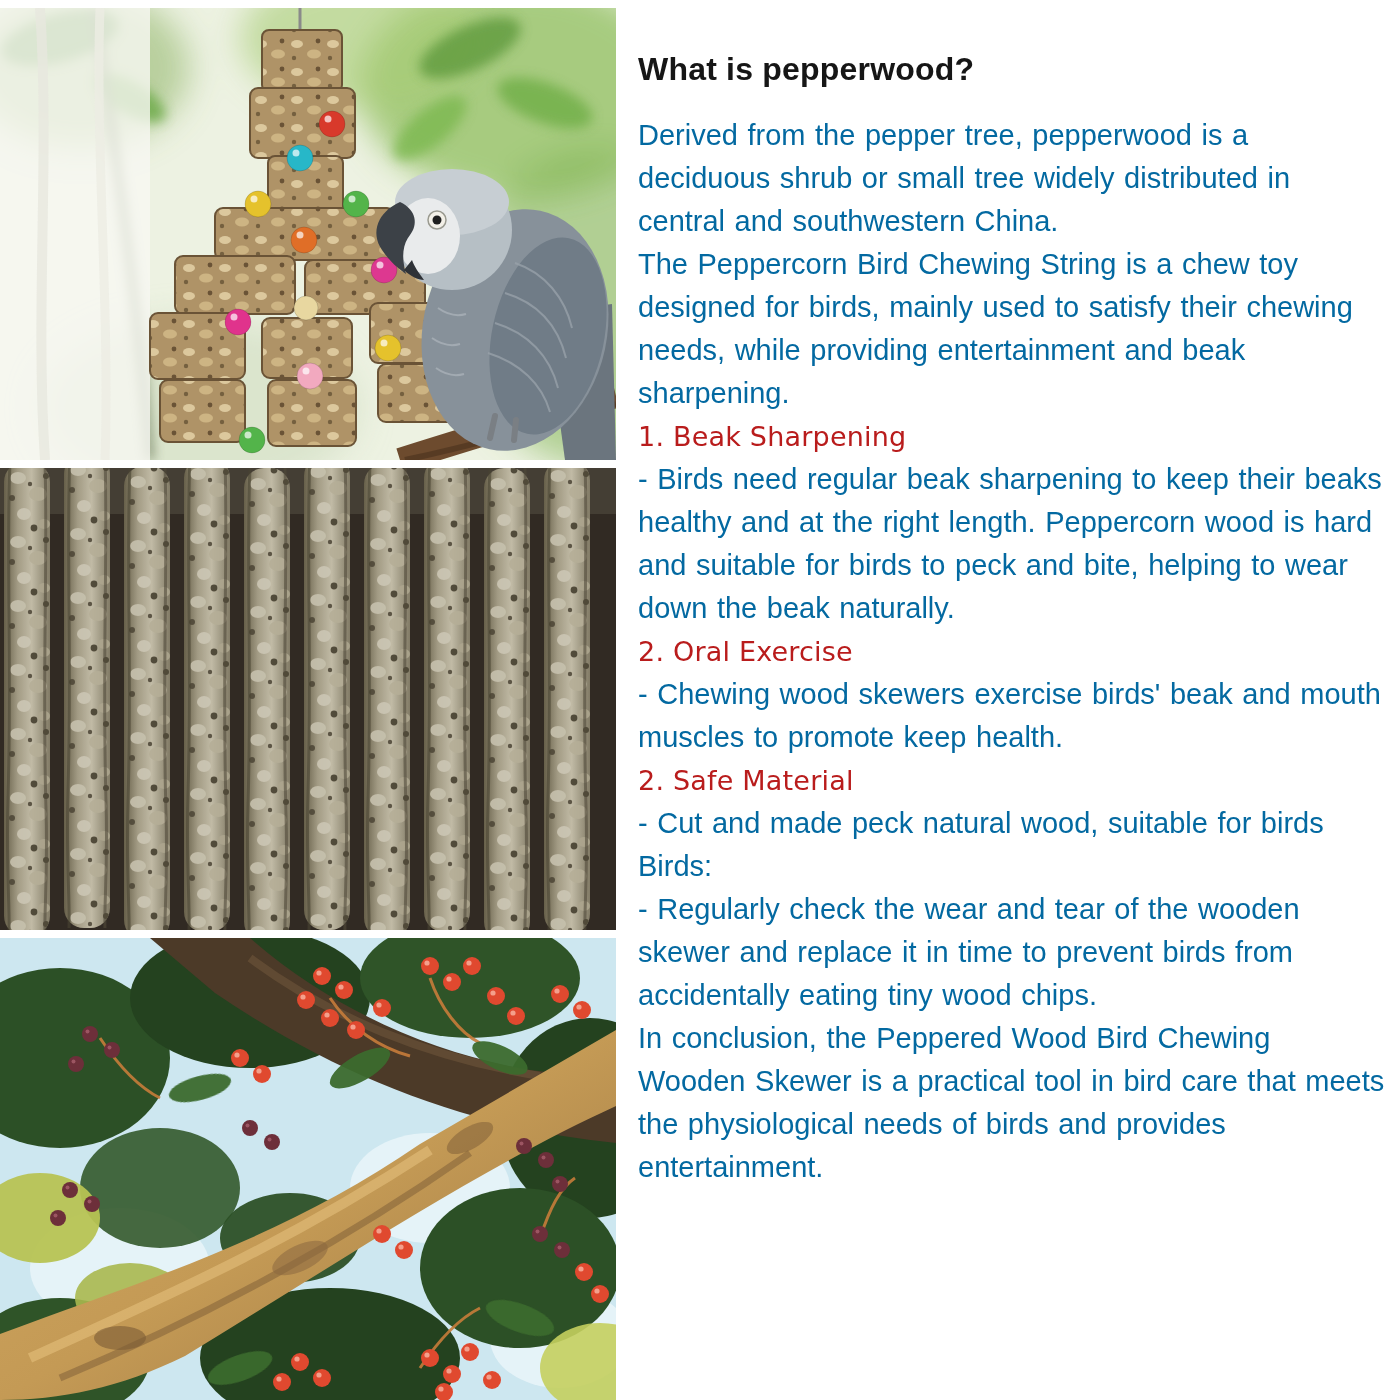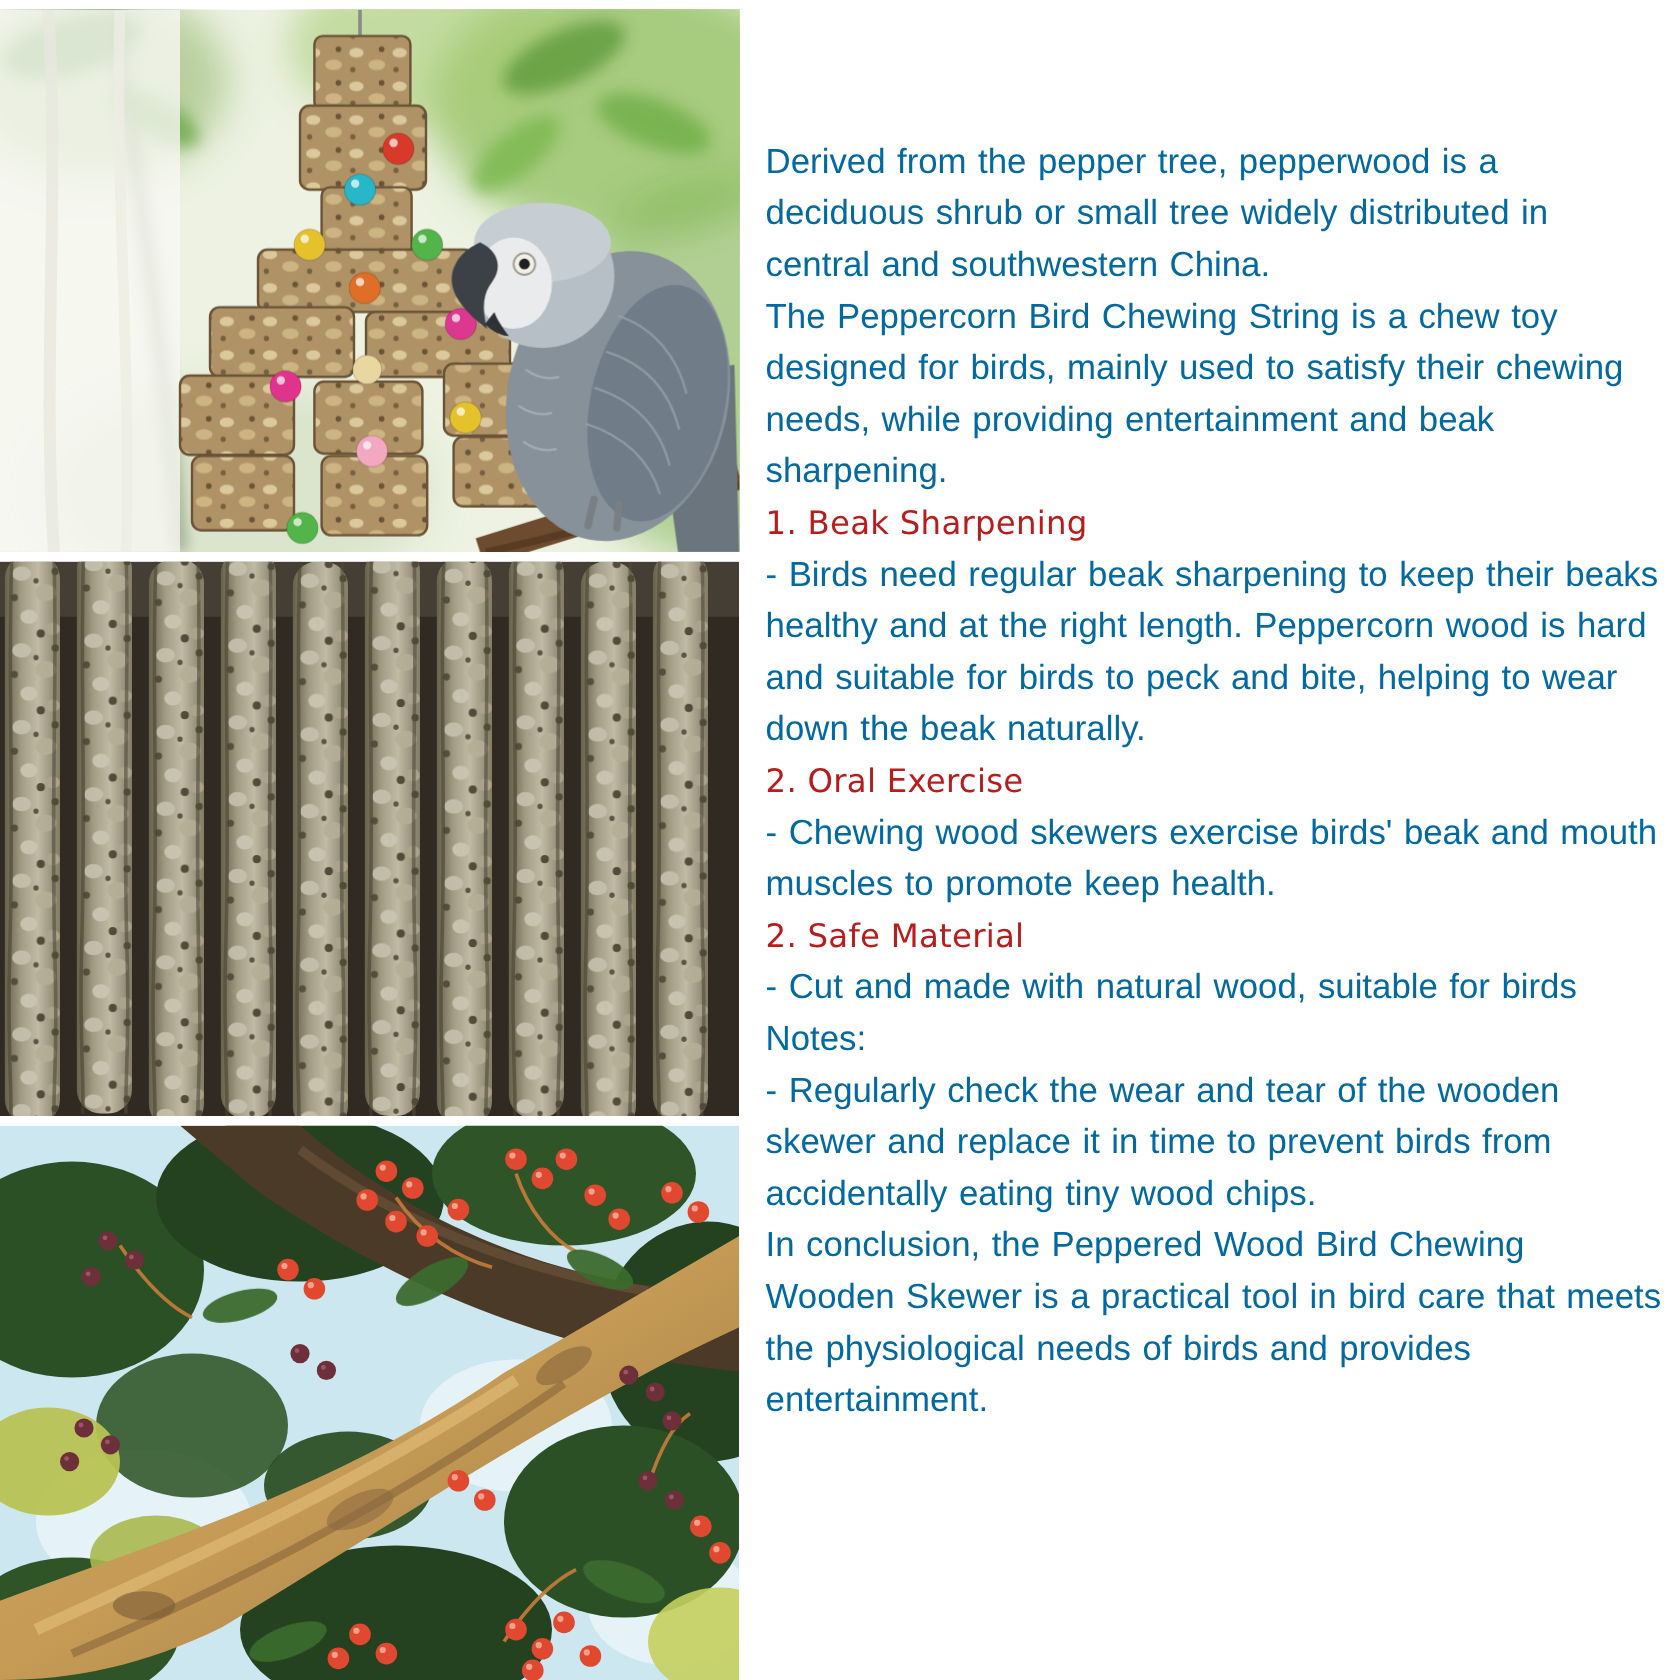--- a/index.html
+++ b/index.html
@@ -300,33 +300,33 @@
         <ellipse cx="500" cy="120" rx="30" ry="12" transform="rotate(25 500 120)"></ellipse>
         <ellipse cx="200" cy="150" rx="32" ry="12" transform="rotate(-15 200 150)"></ellipse>
         <ellipse cx="520" cy="380" rx="36" ry="14" transform="rotate(20 520 380)"></ellipse>
         <ellipse cx="240" cy="430" rx="34" ry="13" transform="rotate(-20 240 430)"></ellipse>
       </g>
     </svg>
   </figure>
 
   <div class="right-col">
     <h1 class="headline">
-      <br>
+      <span>What is pepperwood?</span><br>
     </h1>
 
     <p class="para">Derived from the pepper tree, pepperwood is a deciduous shrub or small tree widely distributed in central and southwestern China.</p>
     <p class="para">The Peppercorn Bird Chewing String is a chew toy designed for birds, mainly used to satisfy their chewing needs, while providing entertainment and beak sharpening.</p>
 
     <p class="subhead">1. Beak Sharpening</p>
     <p class="para">- Birds need regular beak sharpening to keep their beaks healthy and at the right length. Peppercorn wood is hard and suitable for birds to peck and bite, helping to wear down the beak naturally.</p>
 
     <p class="subhead">2. Oral Exercise</p>
     <p class="para">- Chewing wood skewers exercise birds' beak and mouth muscles to promote keep health.</p>
 
     <p class="subhead">2. Safe Material</p>
-    <p class="para">- Cut and made with natural wood, suitable for birds</p>
-
-    <p class="para">Notes:</p>
+    <p class="para">- Cut and made peck natural wood, suitable for birds</p>
+
+    <p class="para">Birds:</p>
     <p class="para">- Regularly check the wear and tear of the wooden skewer and replace it in time to prevent birds from accidentally eating tiny wood chips.</p>
     <p class="para">In conclusion, the Peppered Wood Bird Chewing Wooden Skewer is a practical tool in bird care that meets the physiological needs of birds and provides entertainment.</p>
   </div>
 
 </div>
 
 </body></html>

